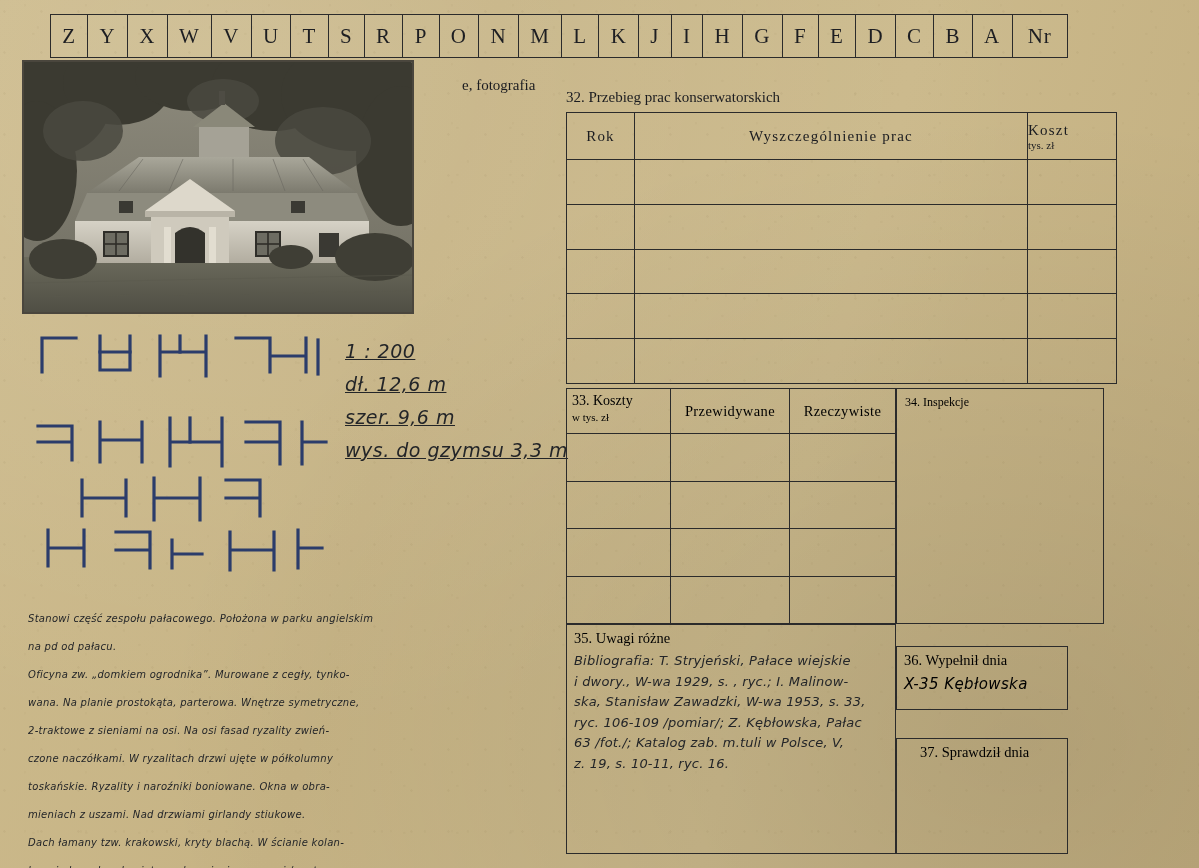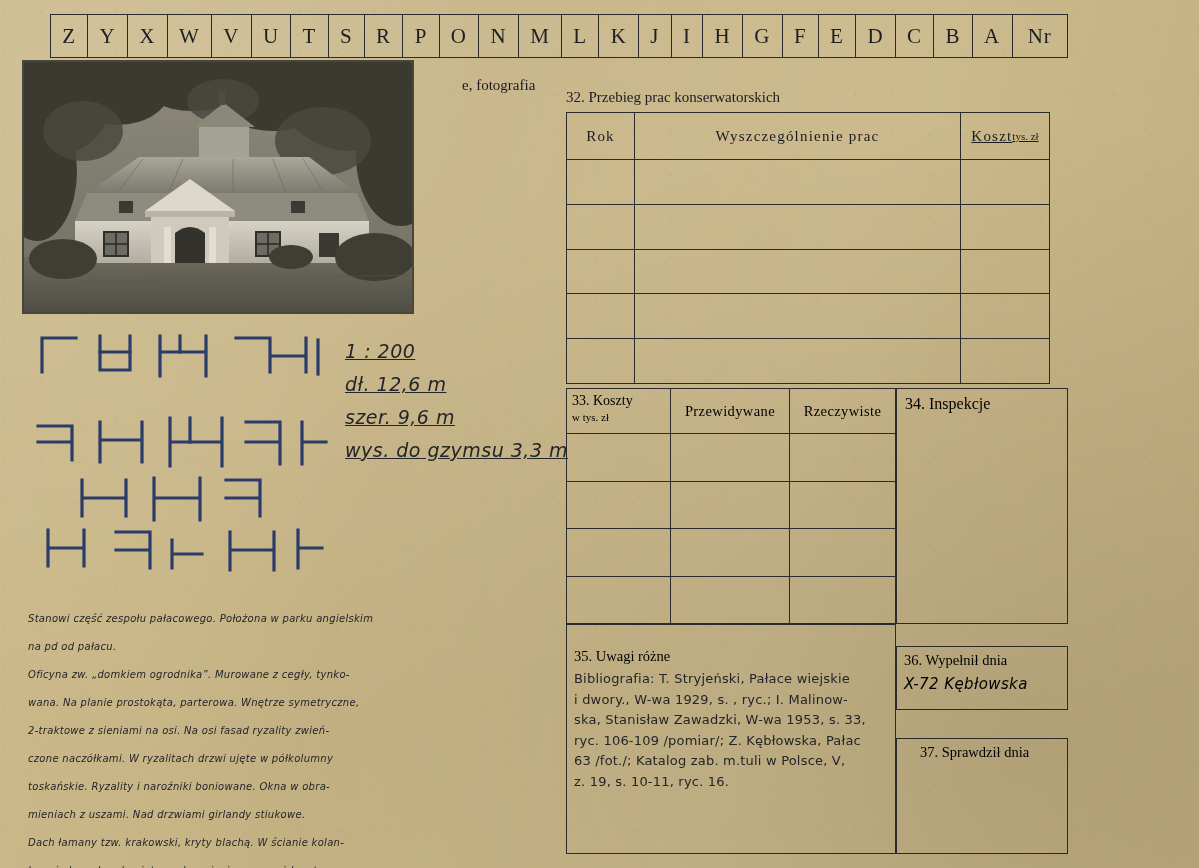--- a/index.html
+++ b/index.html
@@ -45,44 +45,44 @@
   #plan{position:absolute;left:30px;top:330px;width:300px;height:250px;}
   
   .hand{font-family:"DejaVu Sans", sans-serif;color:#232528;font-style:italic;}
   #scaleblock{position:absolute;left:345px;top:340px;width:230px;text-decoration:underline;}
   #scaleblock div{margin-bottom:11px;font-size:19px;letter-spacing:.5px;}
   
   #desc{position:absolute;left:28px;top:605px;width:532px;}
   #desc p{margin:0 0 1px 0;font-size:10px;line-height:27px;letter-spacing:.3px;}
   #sec32{position:absolute;left:566px;top:76px;width:502px;height:300px;}
   #sec32 .title{font-size:15px;margin-bottom:6px;color:#1b1c20;margin-top:13px;}
-  #t32{width:484px;height:272px;border:1px solid #2b2b2b;box-sizing:border-box;display:flex;flex-direction:column;}
+  #t32{width:551px;height:272px;border:1px solid #2b2b2b;box-sizing:border-box;display:flex;flex-direction:column;}
   #t32 .hrow{display:flex;height:46px;border-bottom:1px solid #2b2b2b;}
   #t32 .row{display:flex;flex:1 1 auto;border-bottom:1px solid #2b2b2b;}
   #t32 .row:last-child{border-bottom:none;}
   #t32 .c1{width:68px;border-right:1px solid #2b2b2b;box-sizing:border-box;display:flex;align-items:center;justify-content:center;}
   #t32 .c2{flex:1 1 auto;border-right:1px solid #2b2b2b;box-sizing:border-box;display:flex;align-items:center;justify-content:center;}
-  #t32 .c3{width:88px;box-sizing:border-box;display:flex;flex-direction:row;align-items:center;justify-content:center;text-decoration:underline;}
+  #t32 .c3{width:88px;box-sizing:border-box;display:flex;flex-direction:column;align-items:flex-start;justify-content:center;}
   #t32 .hrow .c1,#t32 .hrow .c2,#t32 .hrow .c3{font-size:15px;letter-spacing:1.2px;color:#1b1c20;}
   #t32 .hrow .c3 .sub{font-size:11px;letter-spacing:0;}
   
   #sec33{position:absolute;left:566px;top:388px;width:330px;height:236px;}
   #sec33 .tbl{width:330px;height:236px;border:1px solid #2b2b2b;box-sizing:border-box;display:flex;flex-direction:column;}
   #sec33 .hrow{display:flex;height:44px;border-bottom:1px solid #2b2b2b;}
   #sec33 .row{display:flex;flex:1 1 auto;border-bottom:1px solid #2b2b2b;}
   #sec33 .row:last-child{border-bottom:none;}
   #sec33 .c1{width:104px;border-right:1px solid #2b2b2b;box-sizing:border-box;padding:4px 5px;font-size:14px;line-height:16px;}
   #sec33 .c2{flex:1 1 auto;border-right:1px solid #2b2b2b;box-sizing:border-box;display:flex;align-items:center;justify-content:center;font-size:14.5px;letter-spacing:.4px;}
   #sec33 .c3{width:105px;box-sizing:border-box;display:flex;align-items:center;justify-content:center;font-size:14.5px;letter-spacing:.4px;}
   #sec33 .c1 .sub{font-size:11px;display:block;}
-  #sec34{position:absolute;left:896px;top:388px;width:172px;height:236px;border:1px solid #2b2b2b;box-sizing:border-box;padding:6px 8px;font-size:16px;}
-  
-  #sec35{position:absolute;left:566px;top:624px;width:330px;height:230px;border:1px solid #2b2b2b;box-sizing:border-box;padding:23px 7px;}
+  #sec34{position:absolute;left:896px;top:388px;width:208px;height:236px;border:1px solid #2b2b2b;box-sizing:border-box;padding:6px 8px;font-size:12px;}
+  
+  #sec35{position:absolute;left:566px;top:624px;width:330px;height:230px;border:1px solid #2b2b2b;box-sizing:border-box;padding:5px 7px;}
   #sec35 .t{font-size:14.5px;margin-bottom:4px;}
-  #sec35 .bib{font-family:"DejaVu Sans",sans-serif;font-size:13px;line-height:20.5px;color:#232528;letter-spacing:.2px;}
+  #sec35 .bib{font-family:"DejaVu Sans",sans-serif;font-style:italic;font-size:13px;line-height:20.5px;color:#232528;letter-spacing:.2px;}
   #sec36{position:absolute;left:896px;top:646px;width:172px;height:64px;border:1px solid #2b2b2b;box-sizing:border-box;padding:5px 7px;font-size:14.5px;}
   #sec37{position:absolute;left:896px;top:738px;width:172px;height:116px;border:1px solid #2b2b2b;box-sizing:border-box;padding:5px 23px;font-size:14.5px;}
   #sec36 .sig{font-family:"DejaVu Sans",sans-serif;font-style:italic;font-size:15px;margin-top:6px;letter-spacing:.4px;}
   .strike{text-decoration:line-through;}
 </style>
 </head>
 <body>
 
 <div id="card">
   <div id="grain"></div>
@@ -347,20 +347,20 @@
       <div>i dwory., W-wa 1929, s. , ryc.; I. Malinow-</div>
       <div>ska, Stanisław Zawadzki, W-wa 1953, s. 33,</div>
       <div>ryc. 106-109 /pomiar/; Z. Kębłowska, Pałac</div>
       <div>63 /fot./; Katalog zab. m.tuli w Polsce, V,</div>
       <div>z. 19, s. 10-11, ryc. 16.</div>
     </div>
   </div>
 
   <div id="sec36">
     <div>36. Wypełnił dnia</div>
-    <div class="sig">X-72  Kębłowska</div>
+    <div class="sig">X-35  Kębłowska</div>
   </div>
 
   <div id="sec37">
     <div>37. Sprawdził dnia</div>
     <div class="sig"></div>
   </div>
 </div>
 
 </body></html>

